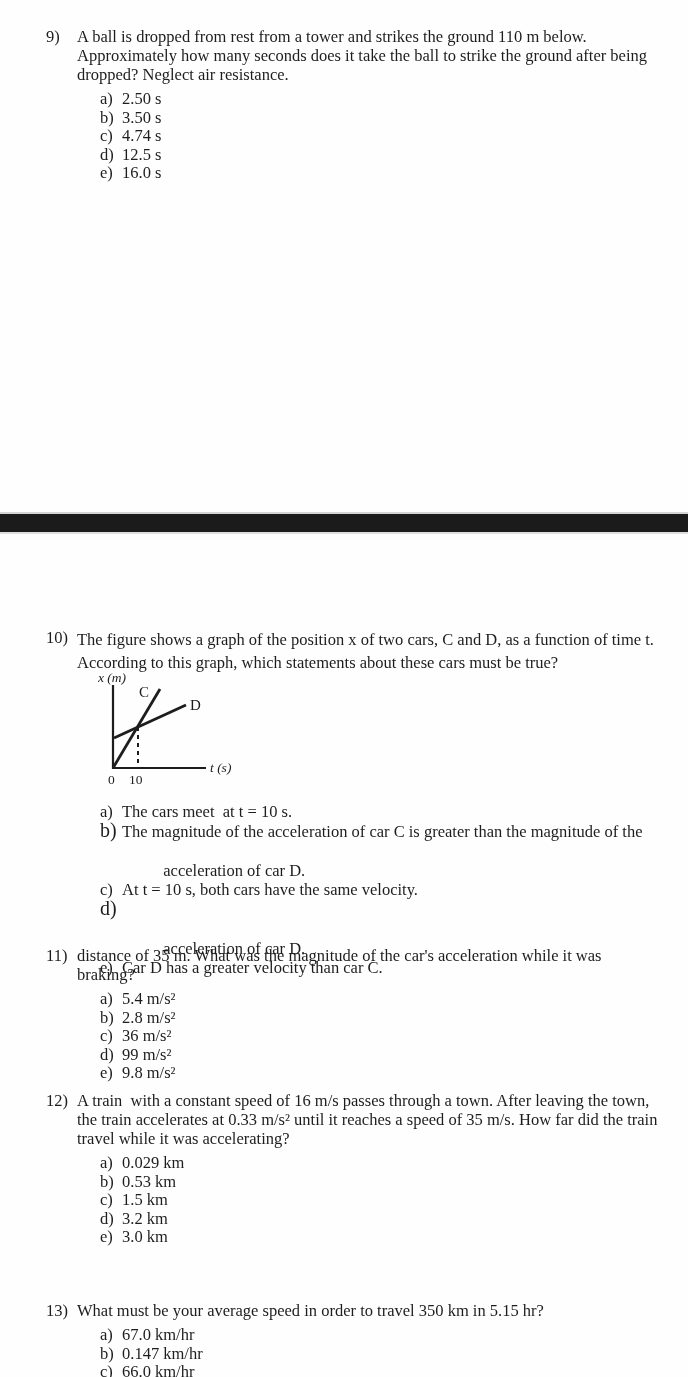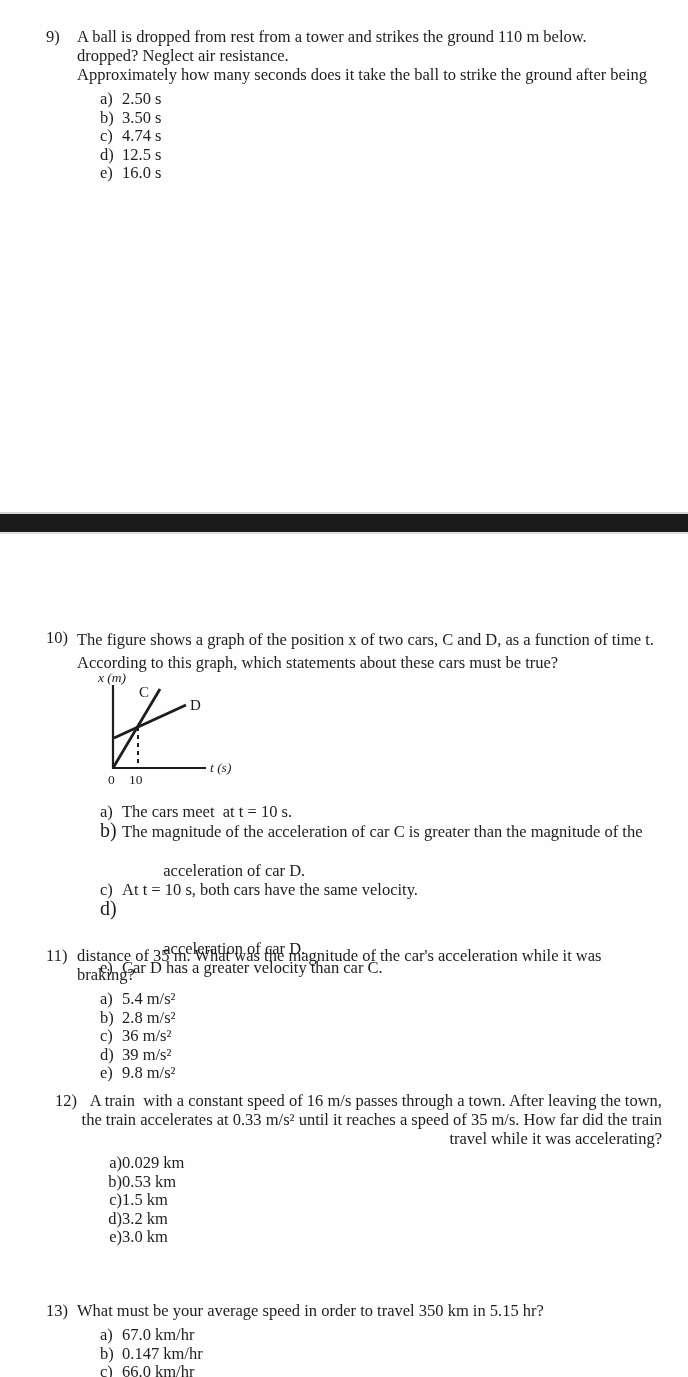--- a/index.html
+++ b/index.html
@@ -30,21 +30,21 @@
   .options { margin-top: 6px; margin-left: 23px; }
   .option { display: flex; align-items: baseline; line-height: 18.6px; }
   .opt-letter { flex: 0 0 22px; }
   .opt-letter.lg { font-size: 20px; }
   .opt-text { white-space: pre-wrap; }
   #q10 .options { margin-top: 9px; }
   #q10 .option { line-height: 19.3px; }
   #q9 { top: 27px; }
   #q10 { top: 628px; }
   #q11 { top: 946px; font-family: Liberation Serif, serif; }
-  #q12 { top: 1091px; text-align: right; }
+  #q12 { top: 1091px; }
   #q13 { top: 1301px; }
   .divider-bar {
     position: absolute;
     top: 512px; left: 0;
     width: 688px; height: 22px;
     background: #1b1b1b;
     border-top: 2px solid #d5d5d5;
     border-bottom: 2px solid #dedede;
   }
   .figure-wrap { margin: -2px 0 0 21px; }
@@ -62,22 +62,22 @@
 </style>
 </head>
 <body>
 
 <div class="page">
 
   <section class="question" id="q9">
     <span class="q-num">9)</span>
     <div class="q-body">
       <div class="q-line">A ball is dropped from rest from a tower and strikes the ground 110 m below.</div>
+      <div class="q-line">Approximately how many seconds does it take the ball to strike the ground after being</div>
       <div class="q-line">dropped? Neglect air resistance.</div>
-      <div class="q-line">Approximately how many seconds does it take the ball to strike the ground after being</div>
       <div class="options">
         <div class="option">
           <span class="opt-letter">a)</span>
           <span class="opt-text">2.50 s</span>
         </div>
         <div class="option">
           <span class="opt-letter">b)</span>
           <span class="opt-text">3.50 s</span>
         </div>
         <div class="option">
@@ -159,21 +159,21 @@
         <div class="option">
           <span class="opt-letter">b)</span>
           <span class="opt-text">2.8 m/s²</span>
         </div>
         <div class="option">
           <span class="opt-letter">c)</span>
           <span class="opt-text">36 m/s²</span>
         </div>
         <div class="option">
           <span class="opt-letter">d)</span>
-          <span class="opt-text">39 m/s²</span>
+          <span class="opt-text">99 m/s²</span>
         </div>
         <div class="option">
           <span class="opt-letter">e)</span>
           <span class="opt-text">9.8 m/s²</span>
         </div>
       </div>
     </div>
   </section>
 
   <section class="question" id="q12">

